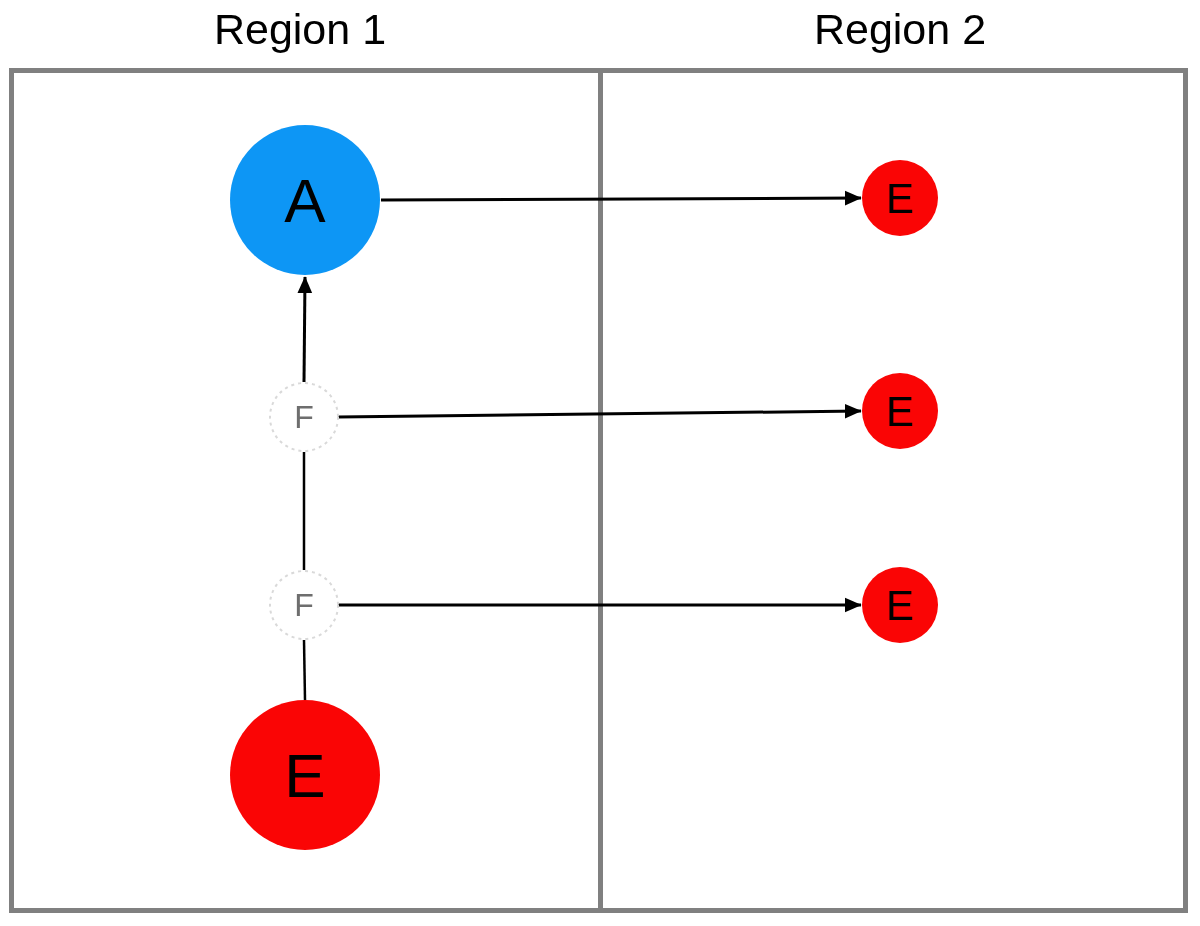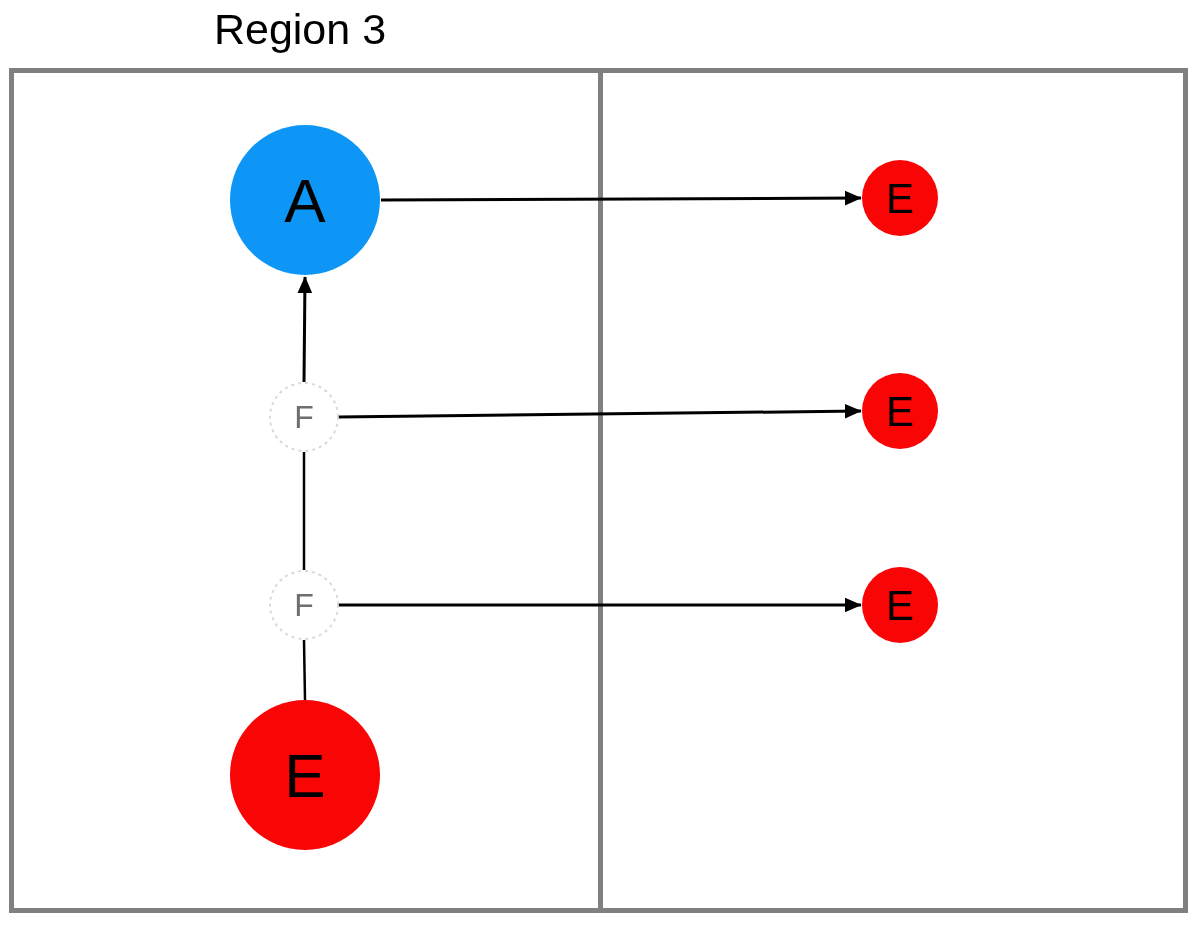--- a/index.html
+++ b/index.html
@@ -55,22 +55,23 @@
     font-size: 32px;
     font-weight: 400;
     fill: #6e6e6e;
   }
 </style>
 </head>
 <body>
 
 <div id="stage">
 
-  <div class="region-label" id="region1-label">Region 3</div>
+  <div class="region-label" id="region1-label">Region 1</div>
 
+  <div class="region-label" id="region2-label">Region 2</div>
 
   <svg id="diagram-svg" viewBox="0 0 1200 926" xmlns="http://www.w3.org/2000/svg">
 
     <defs>
       <marker id="arrowhead" viewBox="0 0 10 10" refX="9.6" refY="5" markerWidth="5.6" markerHeight="5.6" orient="auto-start-reverse">
         <path d="M 0 0.6 L 10 5 L 0 9.4 z" fill="#000000"></path>
       </marker>
     </defs>
 
     <rect id="frame-rect" x="11.5" y="70.5" width="1174" height="840" fill="none" stroke="#808080" stroke-width="5"></rect>

